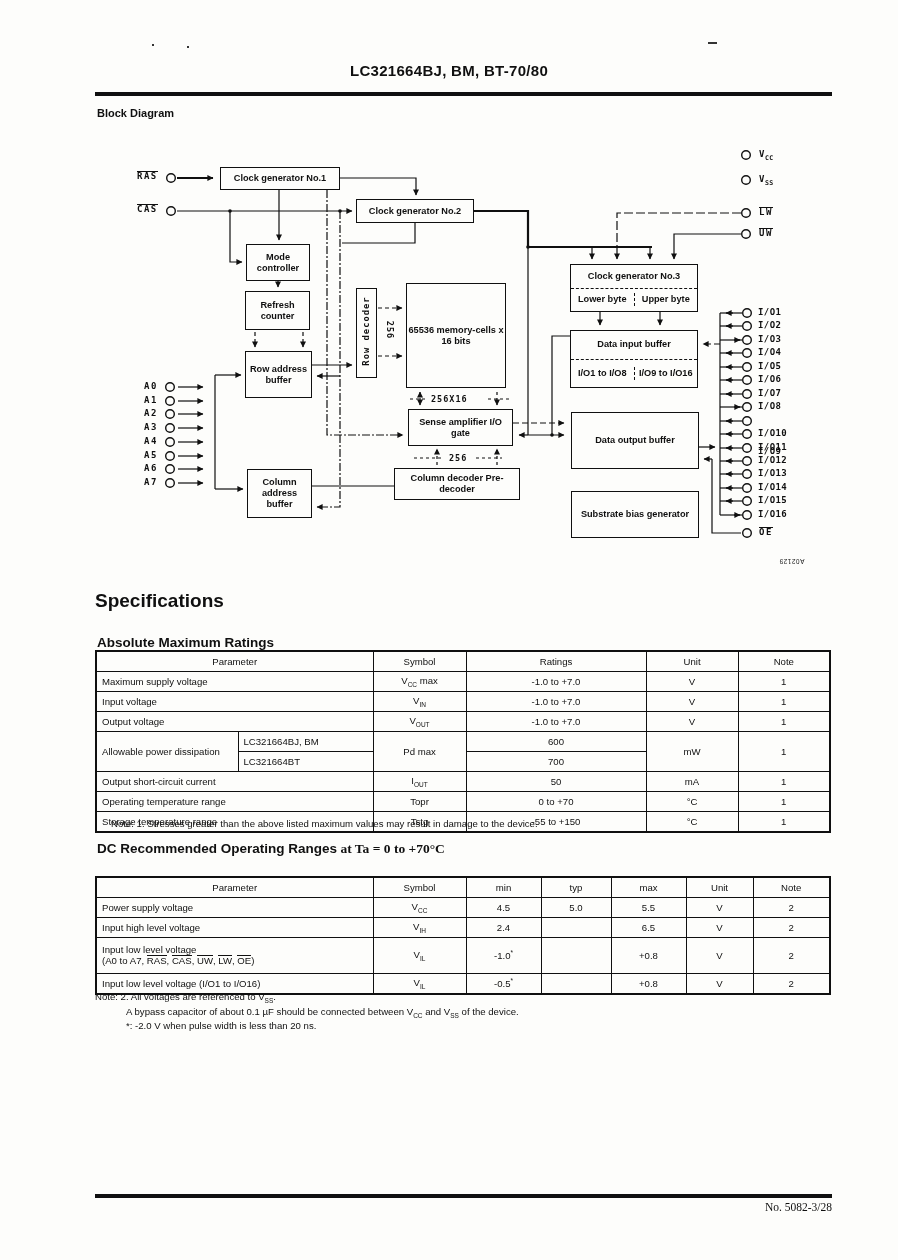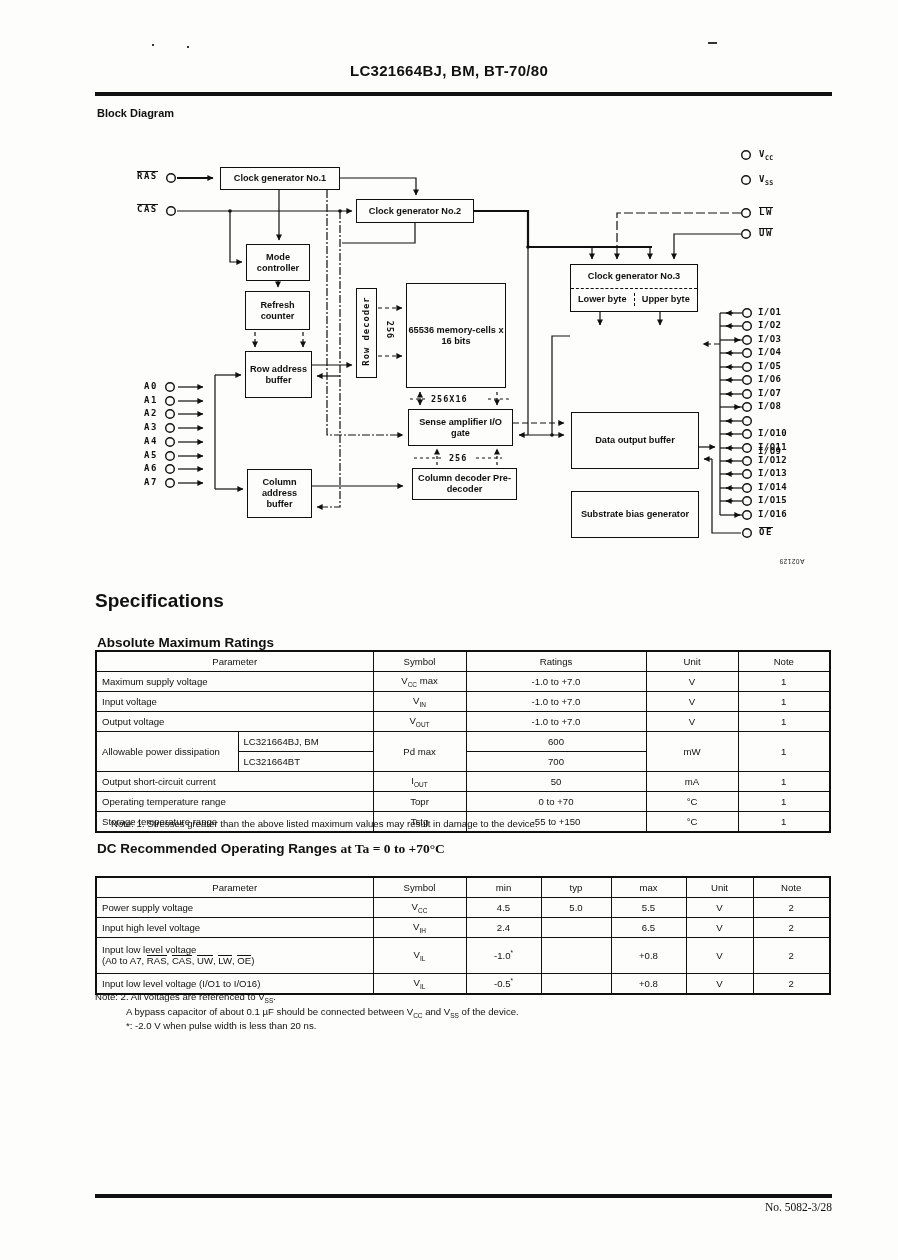--- a/index.html
+++ b/index.html
@@ -201,30 +201,37 @@
   <div class="box" style="left:245px;top:291px;width:65px;height:39px;">Refresh counter</div>
   <div class="box" style="left:245px;top:351px;width:67px;height:47px;">Row address buffer</div>
   <div class="box" style="left:247px;top:469px;width:65px;height:49px;">Column address buffer</div>
   <div class="box" style="left:356px;top:288px;width:21px;height:90px;"></div>
   <div class="abs tinylbl" id="rowdec-lbl" style="left:321px;top:326px;">Row decoder</div>
   <div class="abs tinylbl" id="n256-row" style="left:381px;top:325px;">256</div>
   <div class="box" style="left:406px;top:283px;width:100px;height:105px;">65536 memory-cells x 16 bits</div>
   <div class="abs tinylbl" style="left:431px;top:394px;">256X16</div>
   <div class="box" style="left:408px;top:409px;width:105px;height:37px;">Sense amplifier I/O gate</div>
   <div class="abs tinylbl" style="left:449px;top:453px;">256</div>
-  <div class="box" style="left:412px;top:468px;width:105px;height:32px;">Column decoder Pre-decoder</div>
+  <div class="box" style="left:394px;top:468px;width:126px;height:32px;">Column decoder Pre-decoder</div>
 
   <div class="box split" style="left:570px;top:264px;width:128px;height:48px;">
     <div class="srow">Clock generator No.3</div>
     <div class="srow cells">
       <div class="cell">Lower byte</div>
       <div class="cell">Upper byte</div>
     </div>
   </div>
 
+  <div class="box split" style="left:570px;top:330px;width:128px;height:58px;">
+    <div class="srow">Data input buffer</div>
+    <div class="srow cells">
+      <div class="cell">I/O1 to I/O8</div>
+      <div class="cell">I/O9 to I/O16</div>
+    </div>
+  </div>
 
   <div class="box" style="left:571px;top:491px;width:128px;height:47px;">Substrate bias generator</div>
   <div class="box" style="left:571px;top:412px;width:128px;height:57px;">Data output buffer</div>
 
   <div class="pinlab" style="left:137px;top:171px;"><span class="ovl">RAS</span></div>
   <div class="pinlab" style="left:137px;top:204px;"><span class="ovl">CAS</span></div>
 
   <div class="pinlab" style="left:144px;top:381px;">A0</div>
   <div class="pinlab" style="left:144px;top:395px;">A1</div>
   <div class="pinlab" style="left:144px;top:408px;">A2</div>

